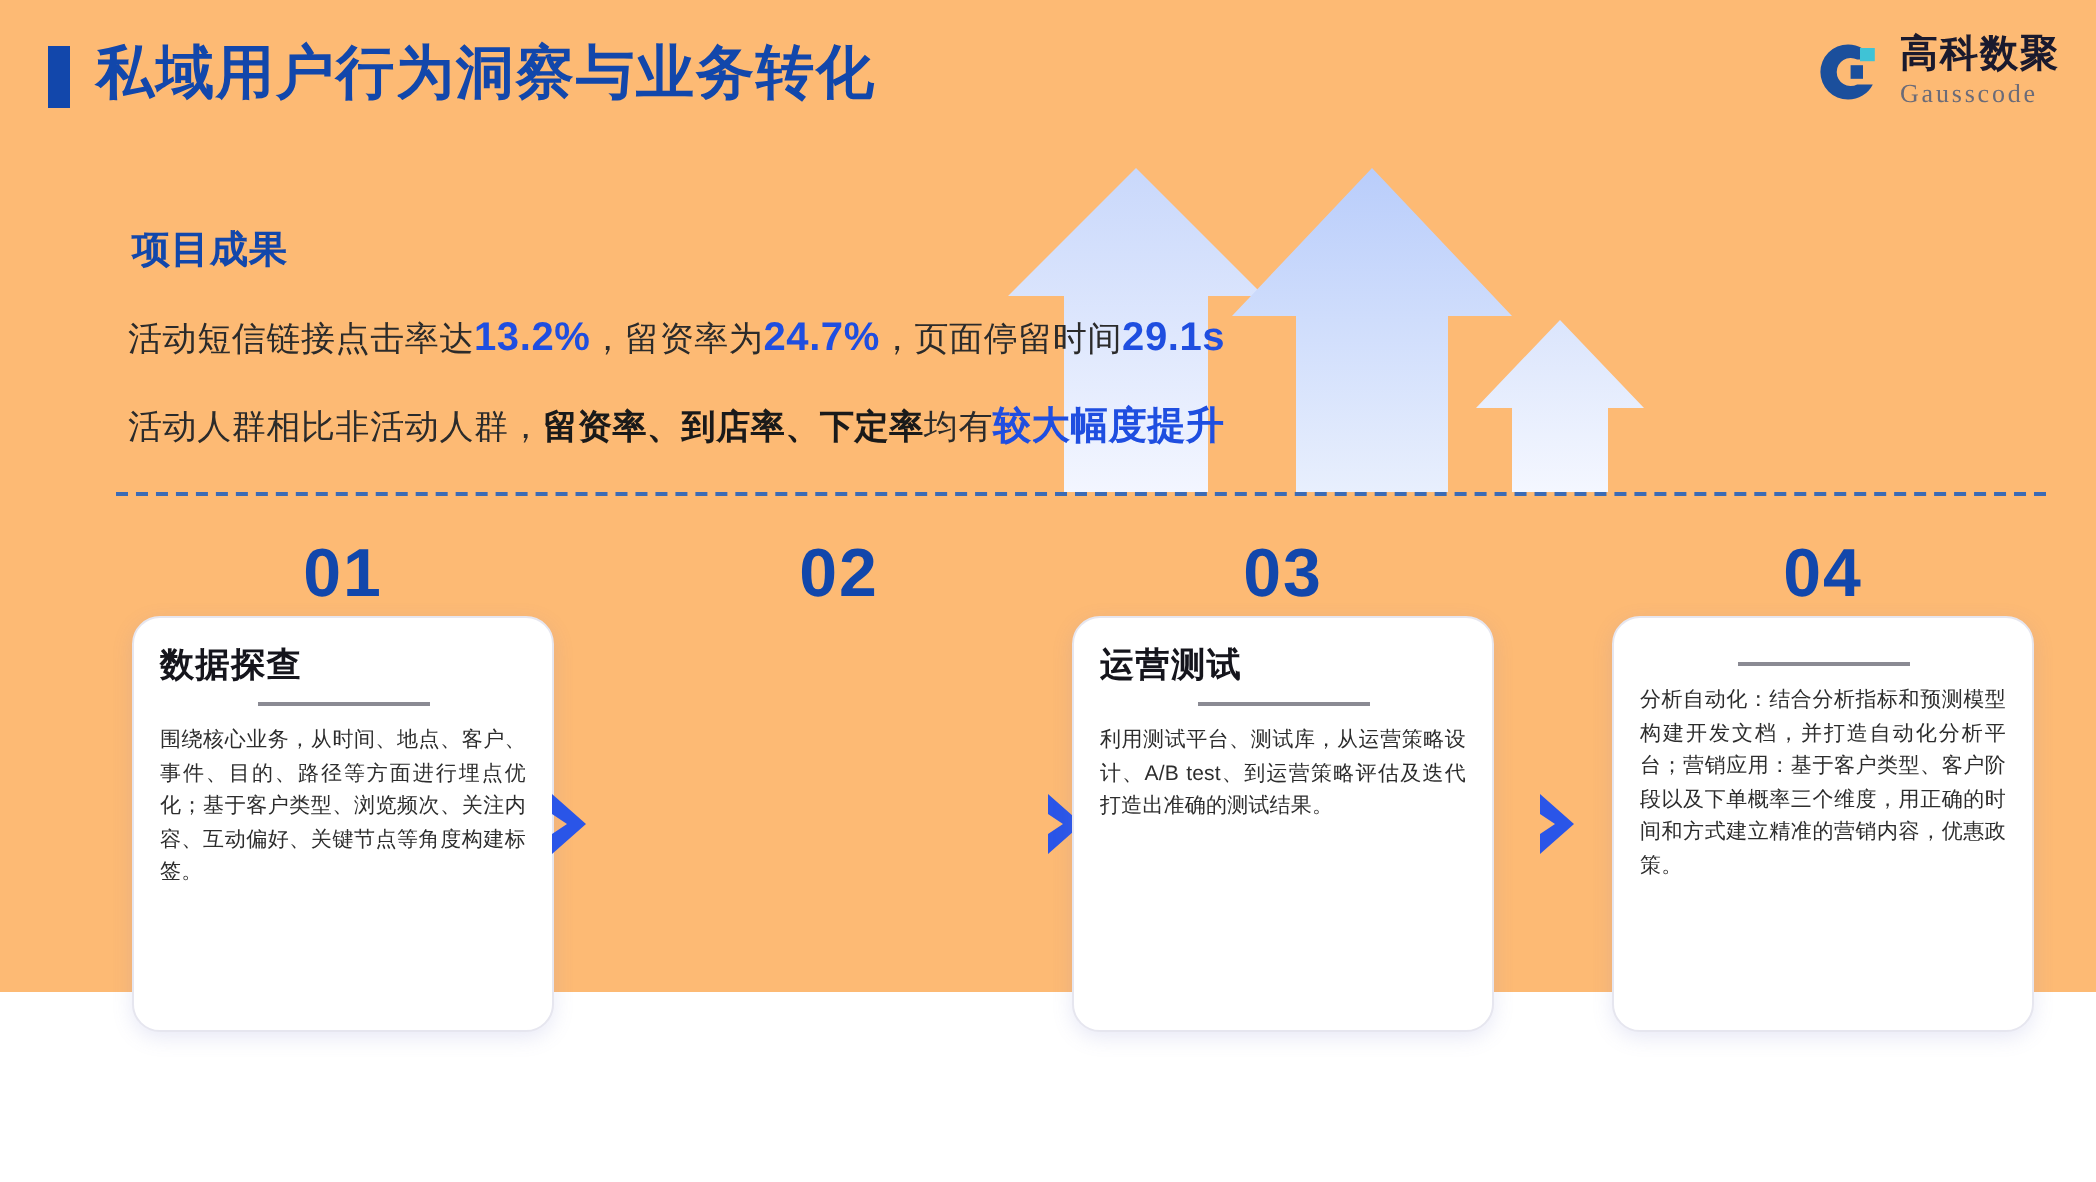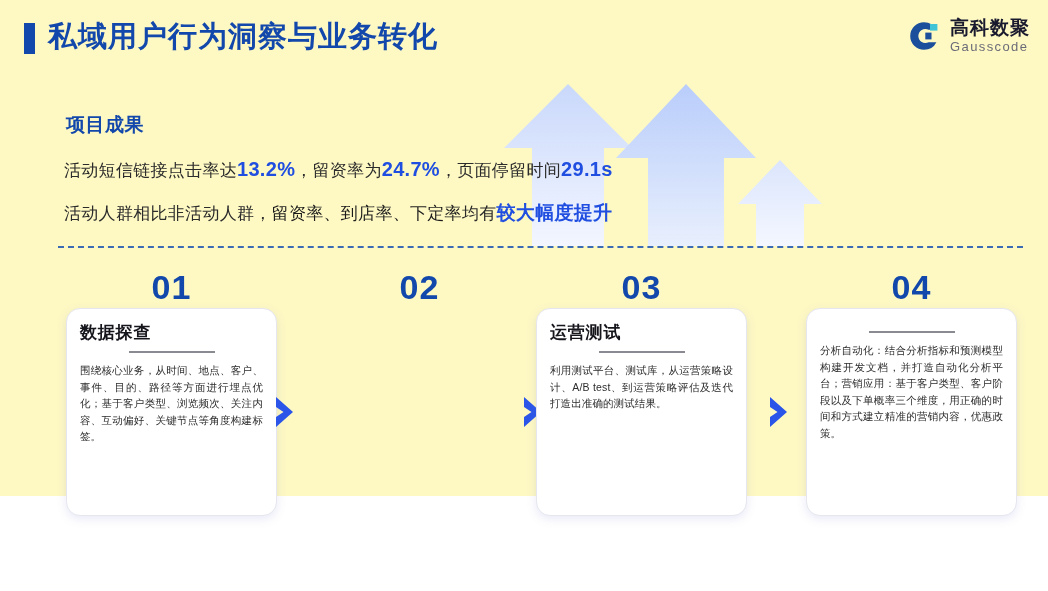--- a/index.html
+++ b/index.html
@@ -2,56 +2,56 @@
 <html><head>
 <meta charset="utf-8">
 <style>
   * { box-sizing: border-box; margin: 0; padding: 0; }
   html, body {
     width: 1048px; height: 591px;
     background: #ffffff;
     font-family: "Liberation Sans", "DejaVu Sans", sans-serif;
     overflow: hidden;
   }
-  #slide { position: relative; width: 1048px; height: 496px; background: #fef9c3; }
+  #slide { position: relative; width: 1048px; height: 496px; background: #fdba74; }
 
   
   .title-accent {
     position: absolute; left: 24px; top: 23px;
     width: 11px; height: 31px; background: #1247ab;
   }
   .slide-title {
     position: absolute; left: 48px; top: 17px;
     font-size: 29px; font-weight: bold; color: #1247ab;
     letter-spacing: 1px; white-space: nowrap;
   }
 
   
-  .logo { position: absolute; right: 18px; top: 18px; display: flex; align-items: flex-end; gap: 9px; }
+  .logo { position: absolute; right: 18px; top: 18px; display: flex; align-items: flex-end; gap: 9px; font-family: Liberation Serif, serif; }
   .logo-mark { position: relative; width: 34px; height: 34px; flex: none; }
   .logo-text-wrap { display: flex; flex-direction: column; line-height: 1; }
   .logo-cn { font-size: 19px; font-weight: bold; color: #1a1a2e; letter-spacing: 1px; }
   .logo-en { font-size: 13px; color: #6b6b78; letter-spacing: 1.4px; margin-top: 3px; }
 
   
   .bg-arrows { position: absolute; left: 0; top: 0; width: 1048px; height: 591px; pointer-events: none; }
 
   
   .results-head {
     position: absolute; left: 66px; top: 112px;
     font-size: 19px; font-weight: bold; color: #1247ab; letter-spacing: .5px;
   }
   .results-line {
     position: absolute; left: 64px;
     font-size: 17px; color: #2b2b2b; white-space: nowrap; letter-spacing: .3px;
   }
   .results-line.l1 { top: 158px; }
   .results-line.l2 { top: 200px; }
   .hl { color: #1f4ee0; font-weight: bold; font-size: 20px; }
-  .bold-dark { font-weight: normal; color: #1a1a1a; }
+  .bold-dark { font-weight: bold; color: #1a1a1a; }
   .hl2 { color: #1f4ee0; font-weight: bold; font-size: 19px; text-align: center; }
 
   .divider {
     position: absolute; left: 58px; top: 246px; width: 965px; height: 0;
     border-top: 2px dashed #3b6bb5;
   }
 
   
   .cards { position: absolute; left: 0; top: 270px; width: 1048px; height: 250px; }
   .card-slot { position: absolute; top: 0; width: 211px; height: 248px; }

